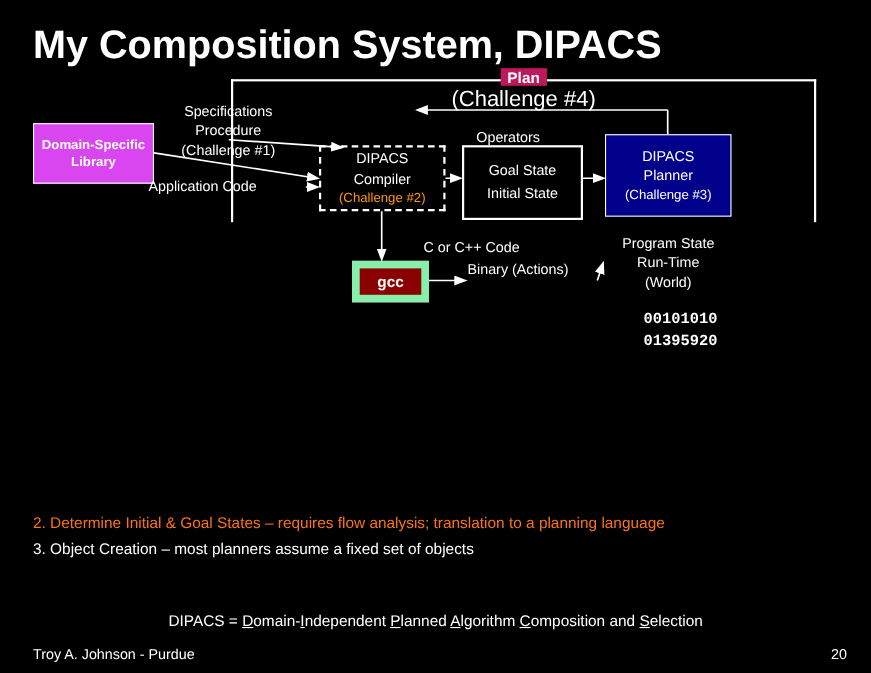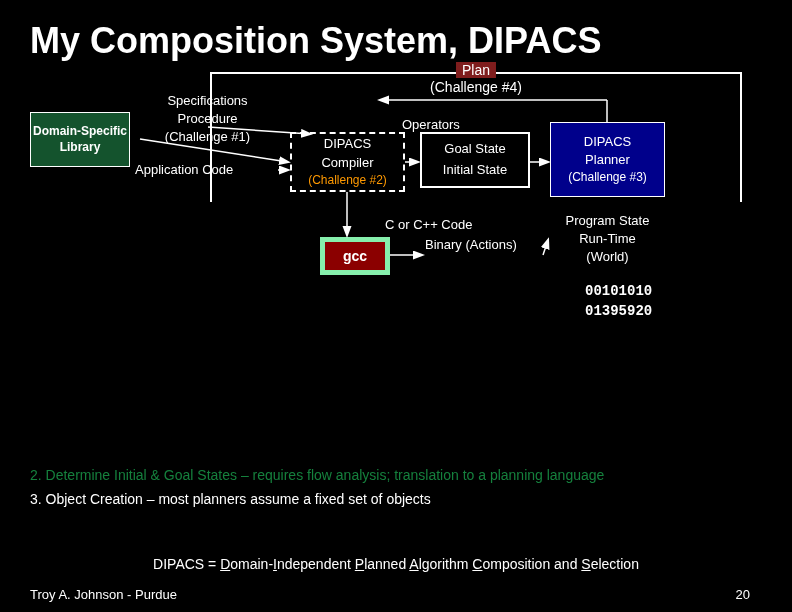--- a/index.html
+++ b/index.html
@@ -43,43 +43,44 @@
       height: 130px;
       border: 2px solid #fff;
       border-bottom: none;
     }
 
     .plan-label {
       position: absolute;
       top: -12px;
       left: 50%;
       transform: translateX(-50%);
-      background: #7f1d1d;
+      background: #be185d;
       padding: 0 6px;
       font-size: 14px;
       white-space: nowrap;
+      font-weight: bold;
     }
 
     .challenge4-label {
       position: absolute;
       top: 5px;
       left: 50%;
       transform: translateX(-50%);
-      font-size: 14px;
+      font-size: 20px;
       white-space: nowrap;
     }
 
     
     .domain-box {
       position: absolute;
       top: 40px;
       left: 0px;
-      width: 100px;
+      width: 110px;
       height: 55px;
-      background: #14532d;
+      background: #d946ef;
       border: 1px solid #fff;
       display: flex;
       flex-direction: column;
       align-items: center;
       justify-content: center;
       text-align: center;
       font-size: 12px;
       font-weight: bold;
       line-height: 1.3;
     }
@@ -123,32 +124,32 @@
 
     .compiler-challenge {
       color: #f90;
       font-size: 12px;
     }
 
     
     .operators-label {
       position: absolute;
       top: 45px;
-      left: 372px;
+      left: 403px;
       font-size: 13px;
       font-weight: normal;
     }
 
     
     .goal-state-box {
       position: absolute;
       top: 60px;
       left: 390px;
       width: 110px;
-      height: 56px;
+      height: 68px;
       border: 2px solid #fff;
       display: flex;
       flex-direction: column;
       align-items: center;
       justify-content: center;
       text-align: center;
       font-size: 13px;
       line-height: 1.6;
     }
 
@@ -184,21 +185,21 @@
     }
 
     
     .gcc-box {
       position: absolute;
       top: 165px;
       left: 290px;
       width: 70px;
       height: 38px;
       background: #8B0000;
-      border: 5px solid #86efac;
+      border: 7px solid #86efac;
       display: flex;
       align-items: center;
       justify-content: center;
       font-size: 14px;
       font-weight: bold;
     }
 
     
     .binary-label {
       position: absolute;
@@ -247,37 +248,37 @@
       left: 30px;
       right: 30px;
     }
 
     .list-item {
       font-size: 14px;
       line-height: 1.7;
     }
 
     .list-item.highlight {
-      color: #15803d;
+      color: #f97316;
     }
 
     .dipacs-definition {
       position: absolute;
       bottom: 40px;
       left: 30px;
       right: 30px;
       text-align: center;
       font-size: 14px;
     }
 
     .footer {
       position: absolute;
       bottom: 10px;
       left: 30px;
-      right: 42px;
+      right: 22px;
       display: flex;
       justify-content: space-between;
       font-size: 13px;
     }
 
     
     .underline { text-decoration: underline; }
   </style>
 </head>
 <body>

